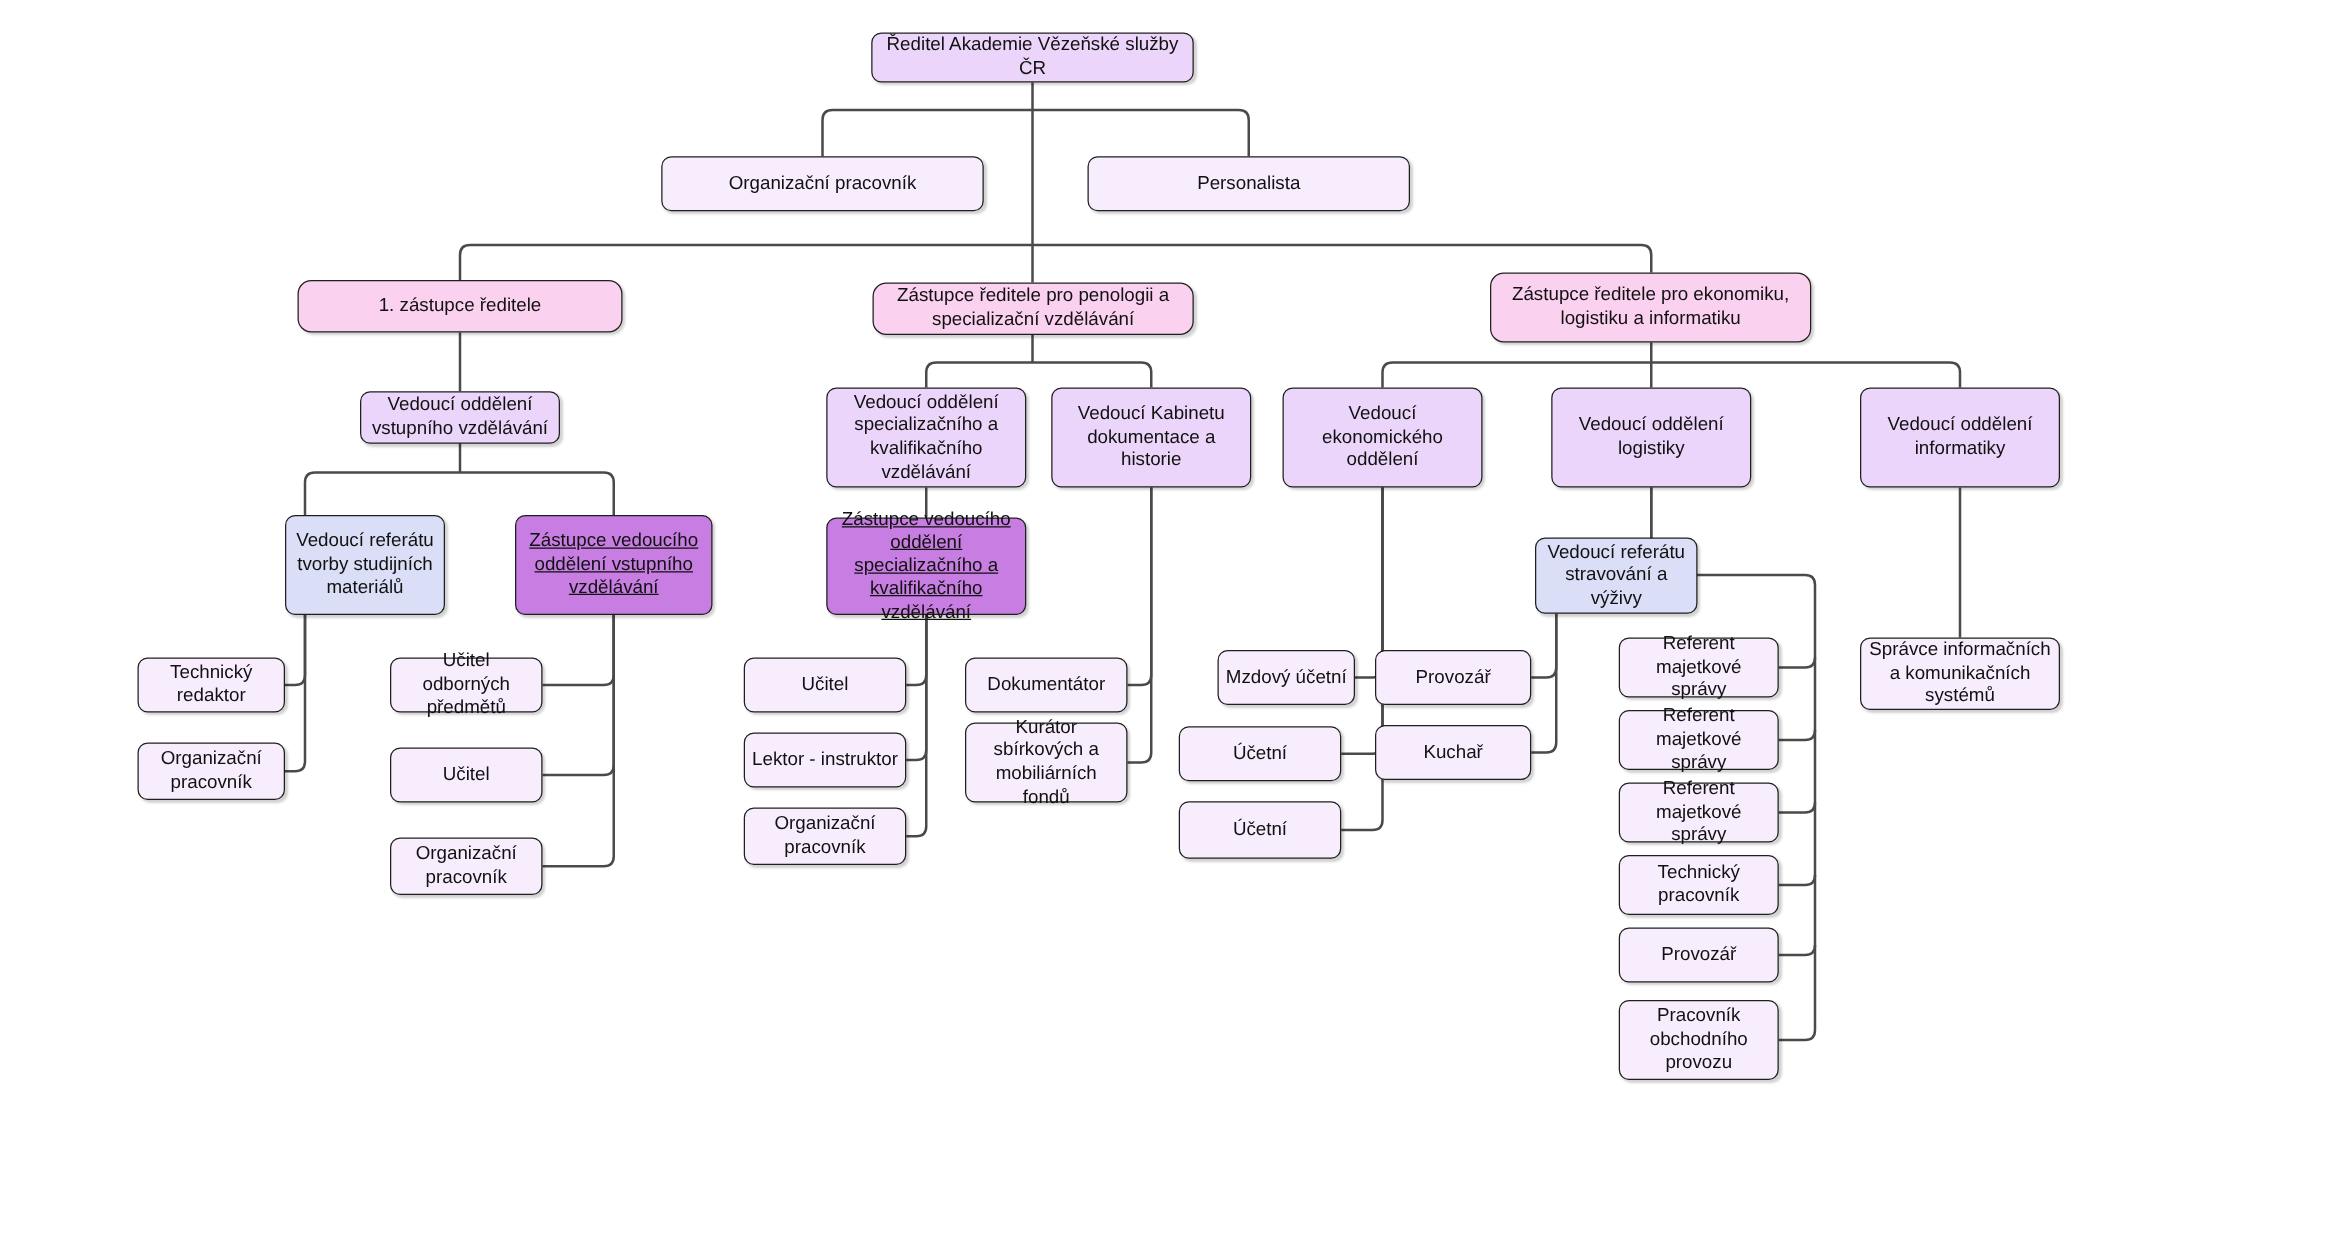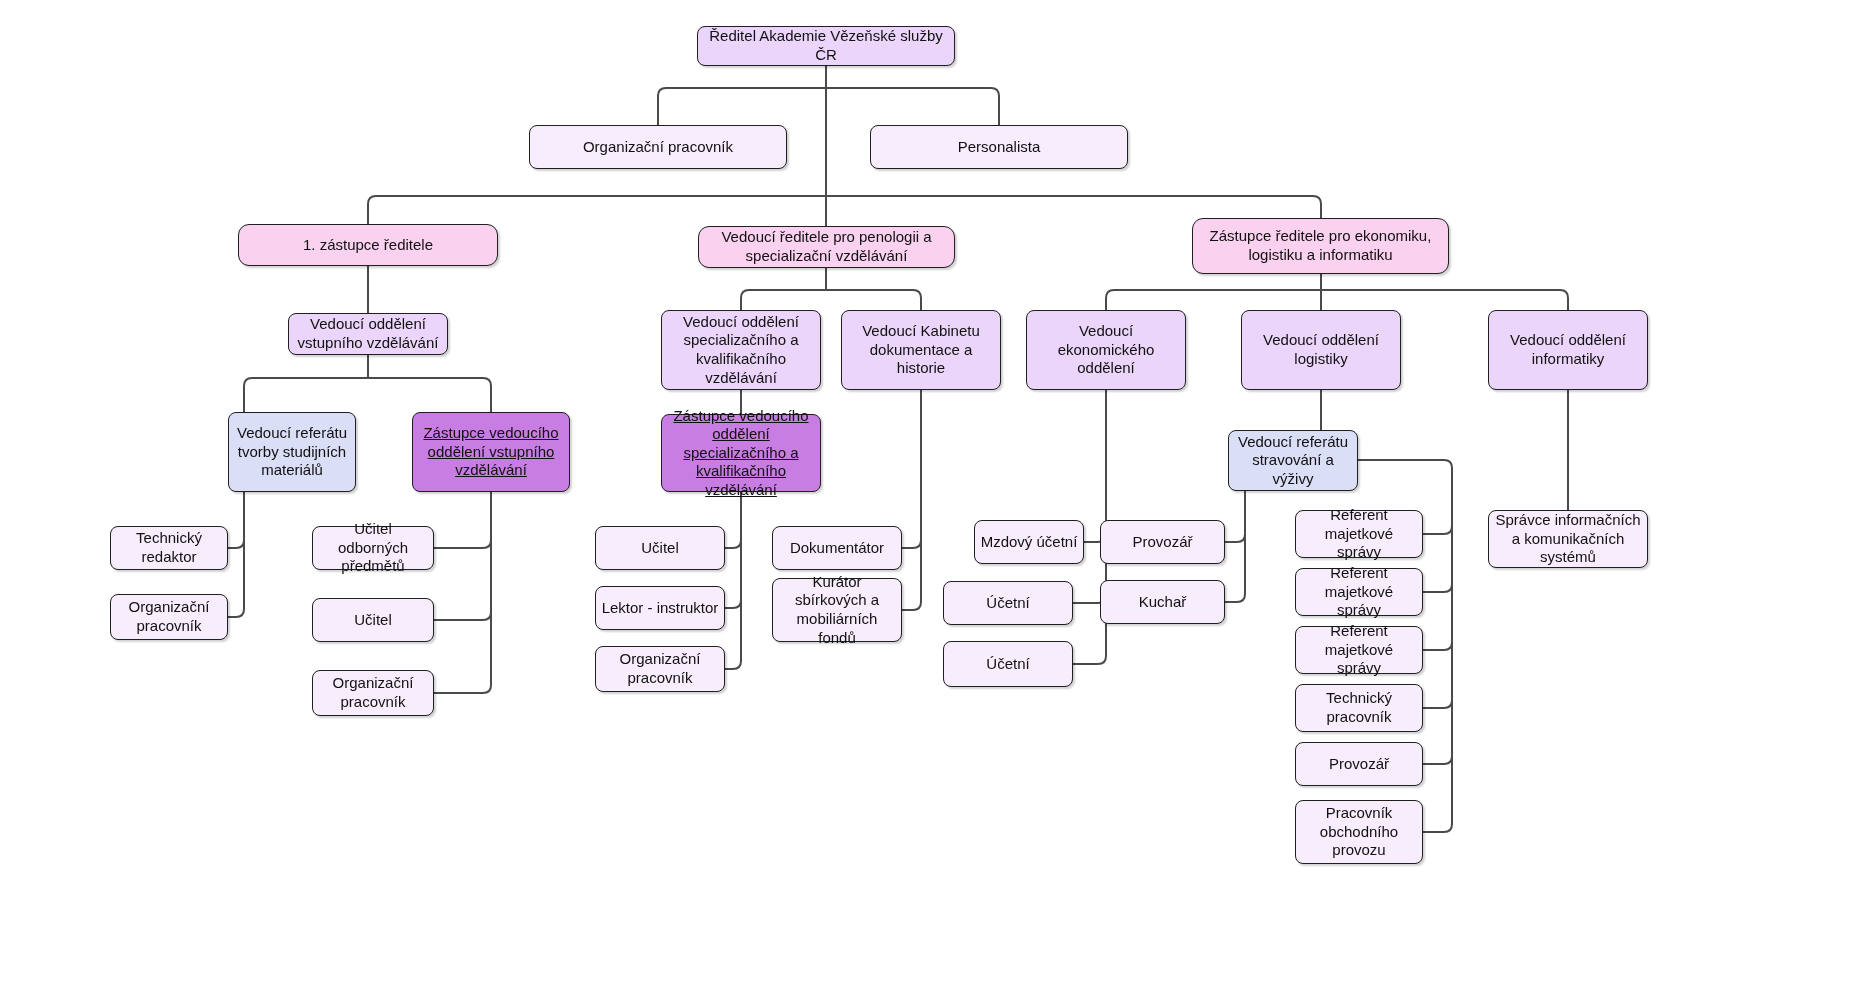--- a/index.html
+++ b/index.html
@@ -73,21 +73,21 @@
     <path d="M 1245 491 V 594 Q 1245 602 1237 602 H 1225"></path>
     <path d="M 1568 390 V 510"></path>
   </svg>
 
   <div class="node lavender" style="left:697px;top:26px;width:258px;height:40px">Ředitel Akademie Vězeňské služby ČR</div>
 
   <div class="node light" style="left:529px;top:125px;width:258px;height:44px">Organizační pracovník</div>
   <div class="node light" style="left:870px;top:125px;width:258px;height:44px">Personalista</div>
 
   <div class="node pink" style="left:238px;top:224px;width:260px;height:42px">1. zástupce ředitele</div>
-  <div class="node pink" style="left:698px;top:226px;width:257px;height:42px">Vedoucí ředitele pro penologii a specializační vzdělávání</div>
+  <div class="node pink" style="left:698px;top:226px;width:257px;height:42px">Zástupce ředitele pro penologii a specializační vzdělávání</div>
   <div class="node pink" style="left:1192px;top:218px;width:257px;height:56px">Zástupce ředitele pro ekonomiku, logistiku a informatiku</div>
 
   <div class="node lavender" style="left:288px;top:313px;width:160px;height:42px">Vedoucí oddělení vstupního vzdělávání</div>
   <div class="node lavender" style="left:661px;top:310px;width:160px;height:80px">Vedoucí oddělení specializačního a kvalifikačního vzdělávání</div>
   <div class="node lavender" style="left:841px;top:310px;width:160px;height:80px">Vedoucí Kabinetu dokumentace a historie</div>
   <div class="node lavender" style="left:1026px;top:310px;width:160px;height:80px">Vedoucí ekonomického oddělení</div>
   <div class="node lavender" style="left:1241px;top:310px;width:160px;height:80px">Vedoucí oddělení logistiky</div>
   <div class="node lavender" style="left:1488px;top:310px;width:160px;height:80px">Vedoucí oddělení informatiky</div>
 
   <div class="node blue" style="left:180px;top:412px;width:128px;height:80px">Vedoucí referátu tvorby studijních materiálů</div>

